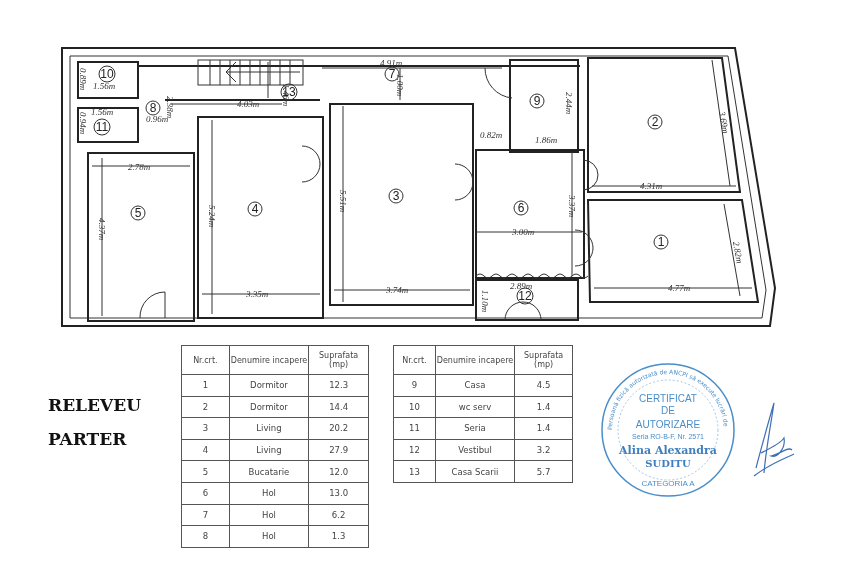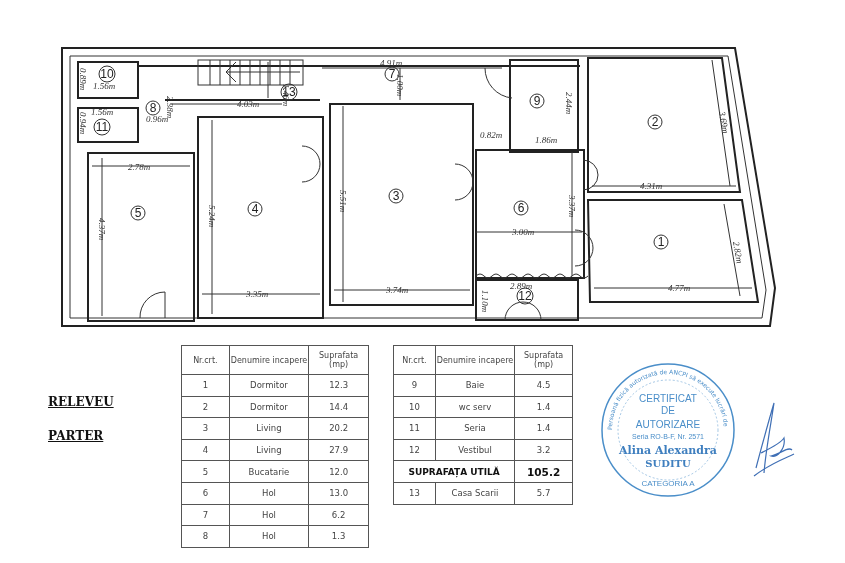--- a/index.html
+++ b/index.html
@@ -2,21 +2,21 @@
 <html><head>
 <meta charset="utf-8">
 <style>
   html, body { margin: 0; padding: 0; background: #ffffff; }
   body { width: 845px; height: 563px; position: relative; overflow: hidden; font-family: "Liberation Sans", sans-serif; }
   #plan { position: absolute; left: 0; top: 0; }
   .dim { font-family: "Liberation Serif", serif; font-style: italic; font-size: 9px; fill: #333; }
   .roomnum { font-family: "Liberation Sans", sans-serif; font-size: 12px; fill: #222; text-anchor: middle; dominant-baseline: central; }
   .wall { fill: none; stroke: #222; stroke-width: 2; }
   .thin { fill: none; stroke: #333; stroke-width: 1; }
-  .title { position: absolute; left: 48px; font-family: "DejaVu Serif", serif; font-weight: bold; font-size: 12px; color: #111; text-decoration: underline; }
+  .title { position: absolute; left: 48px; font-family: "DejaVu Serif", serif; font-weight: bold; font-size: 17px; color: #111; }
   table.rooms { position: absolute; border-collapse: collapse; font-family: "DejaVu Sans", sans-serif; font-size: 8.5px; color: #444; }
   table.rooms td, table.rooms th { border: 1px solid #555; text-align: center; font-weight: normal; padding: 0; }
   table.rooms th { height: 28px; font-size: 8px; }
   table.rooms td { height: 20.6px; }
   table.rooms tr.total td { font-weight: bold; color: #111; font-size: 9px; }
   table.rooms tr.total td.val { font-size: 10.5px; }
   #stamp { position: absolute; left: 596px; top: 358px; }
 </style>
 </head>
 <body>
@@ -214,42 +214,38 @@
       <col style="width:58px">
     </colgroup>
   <tbody>
       <tr>
     <th>Nr.crt.</th>
     <th>Denumire incapere</th>
     <th>Suprafata (mp)</th>
   </tr>
   <tr>
         <td>9</td>
-        <td>Baie</td>
+        <td>Casa</td>
         <td>4.5</td>
       </tr>
   <tr>
         <td>10</td>
         <td>wc serv</td>
         <td>1.4</td>
       </tr>
   <tr>
         <td>11</td>
         <td>Seria</td>
         <td>1.4</td>
       </tr>
   <tr>
         <td>12</td>
         <td>Vestibul</td>
         <td>3.2</td>
       </tr>
-  <tr class="total">
-    <td colspan="2">SUPRAFAȚA UTILĂ</td>
-    <td class="val">105.2</td>
-  </tr>
   <tr>
         <td>13</td>
         <td>Casa Scarii</td>
         <td>5.7</td>
       </tr>
 </tbody>
   </table>
 
 <svg id="stamp" width="200" height="150" viewBox="0 0 200 150">
   <defs>

